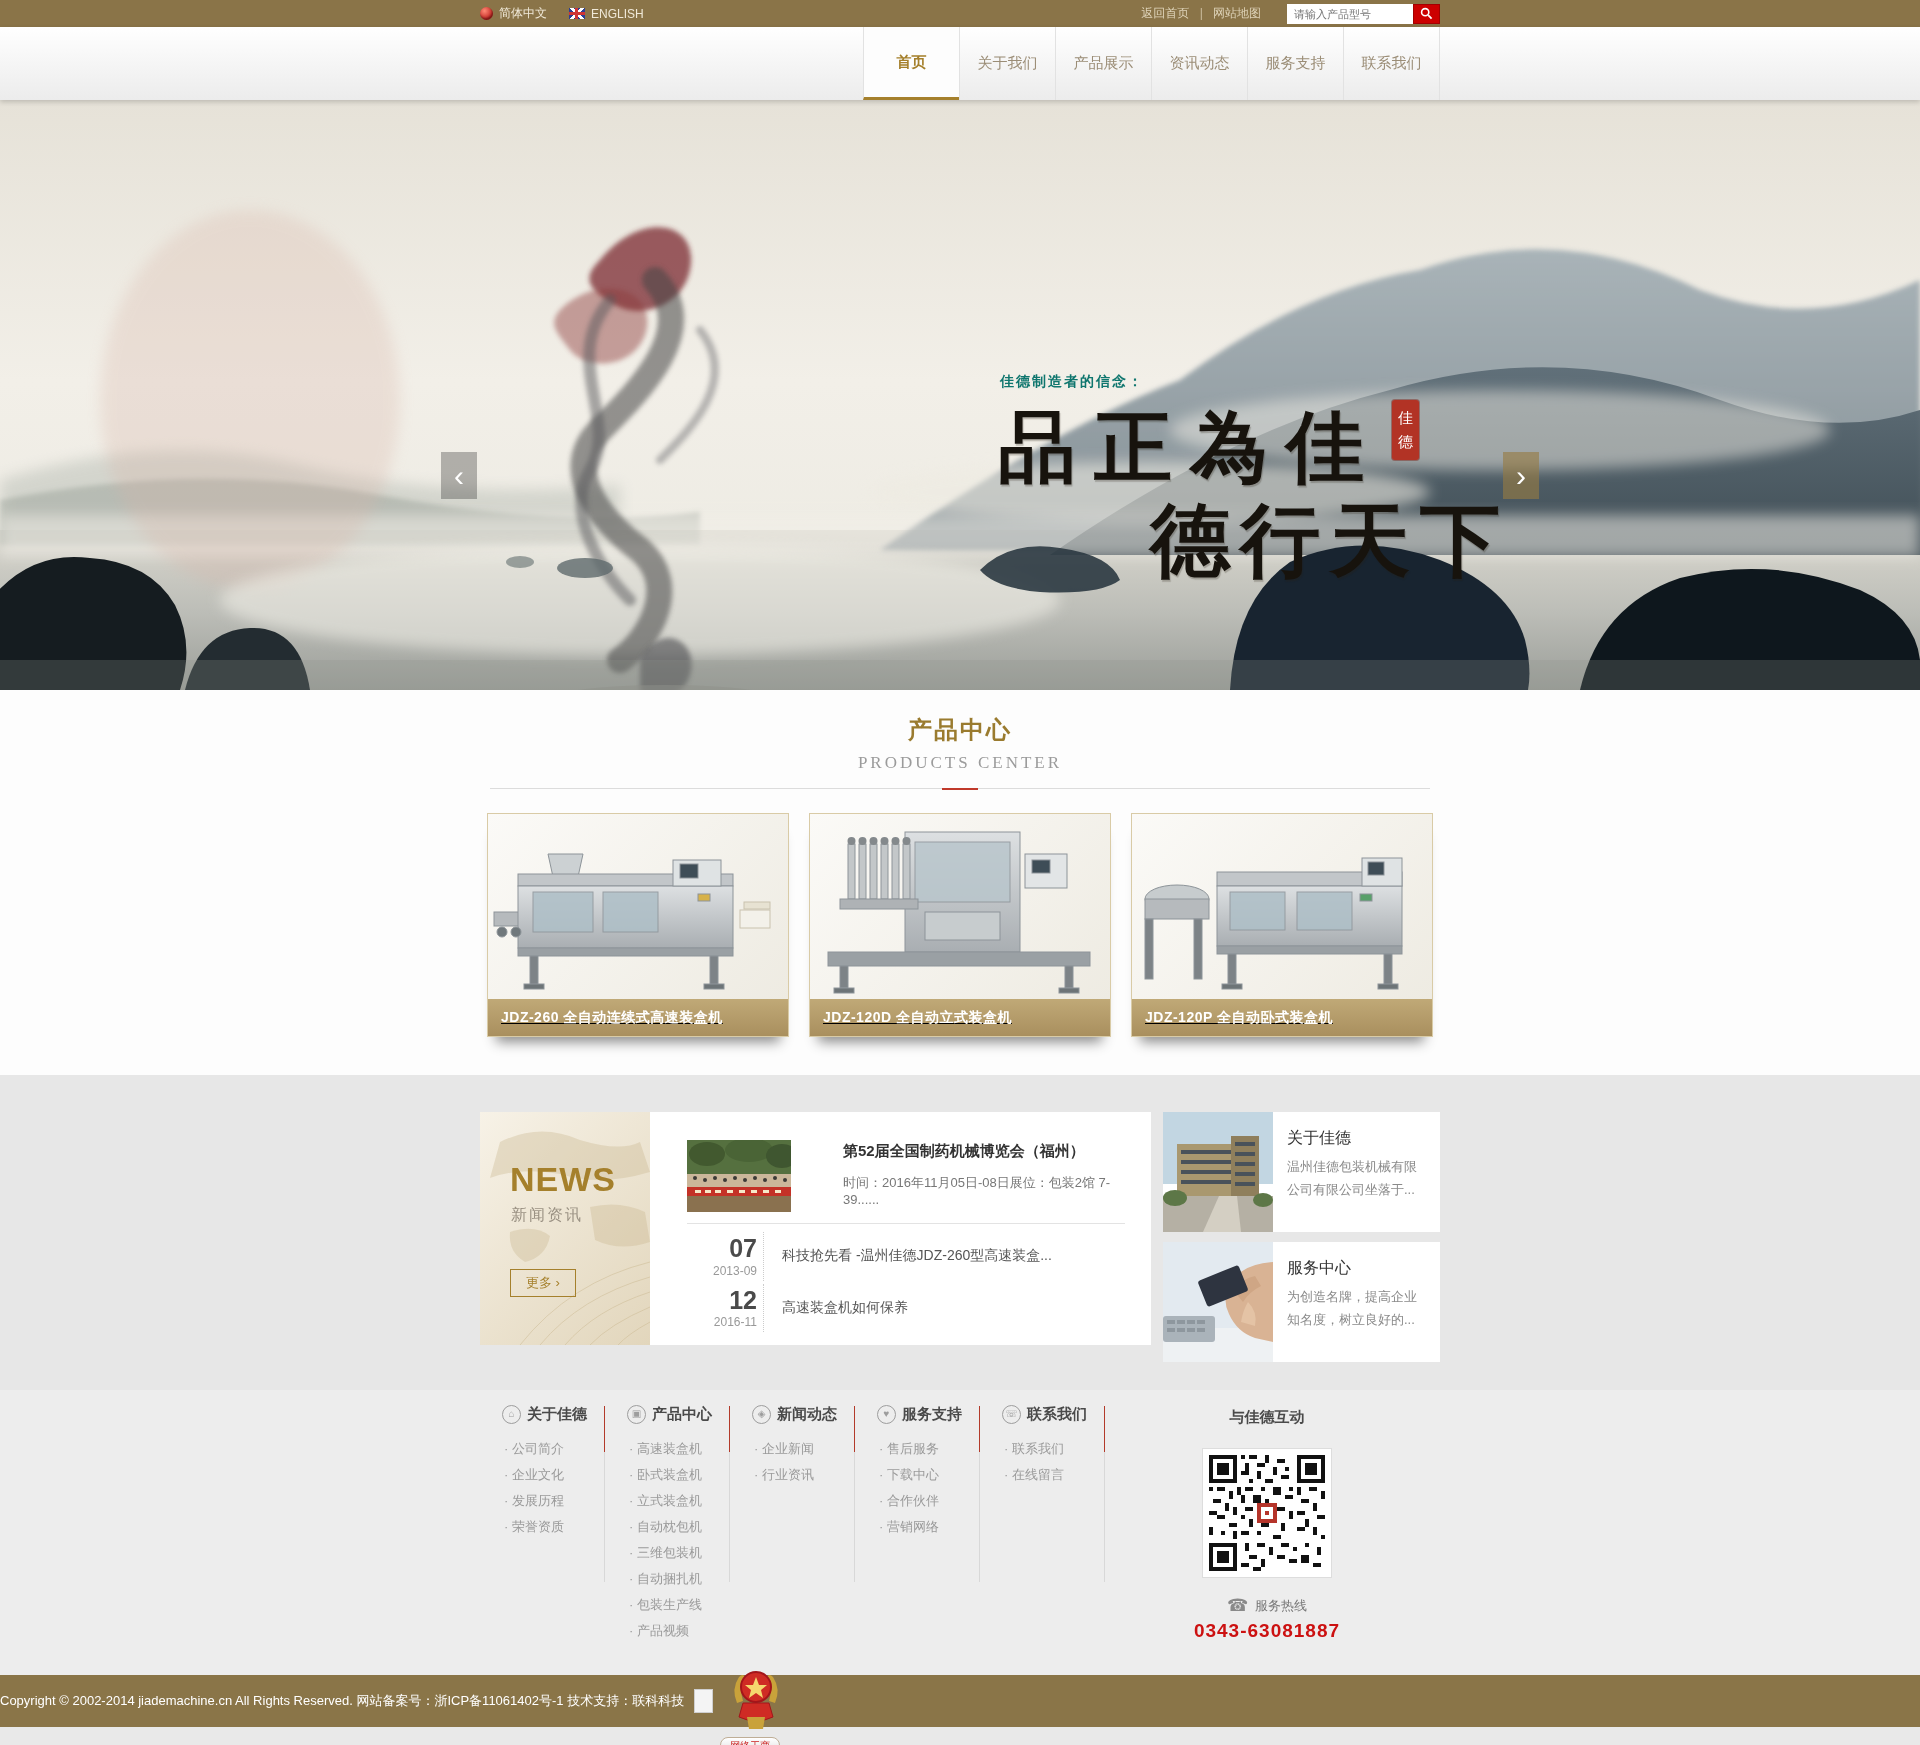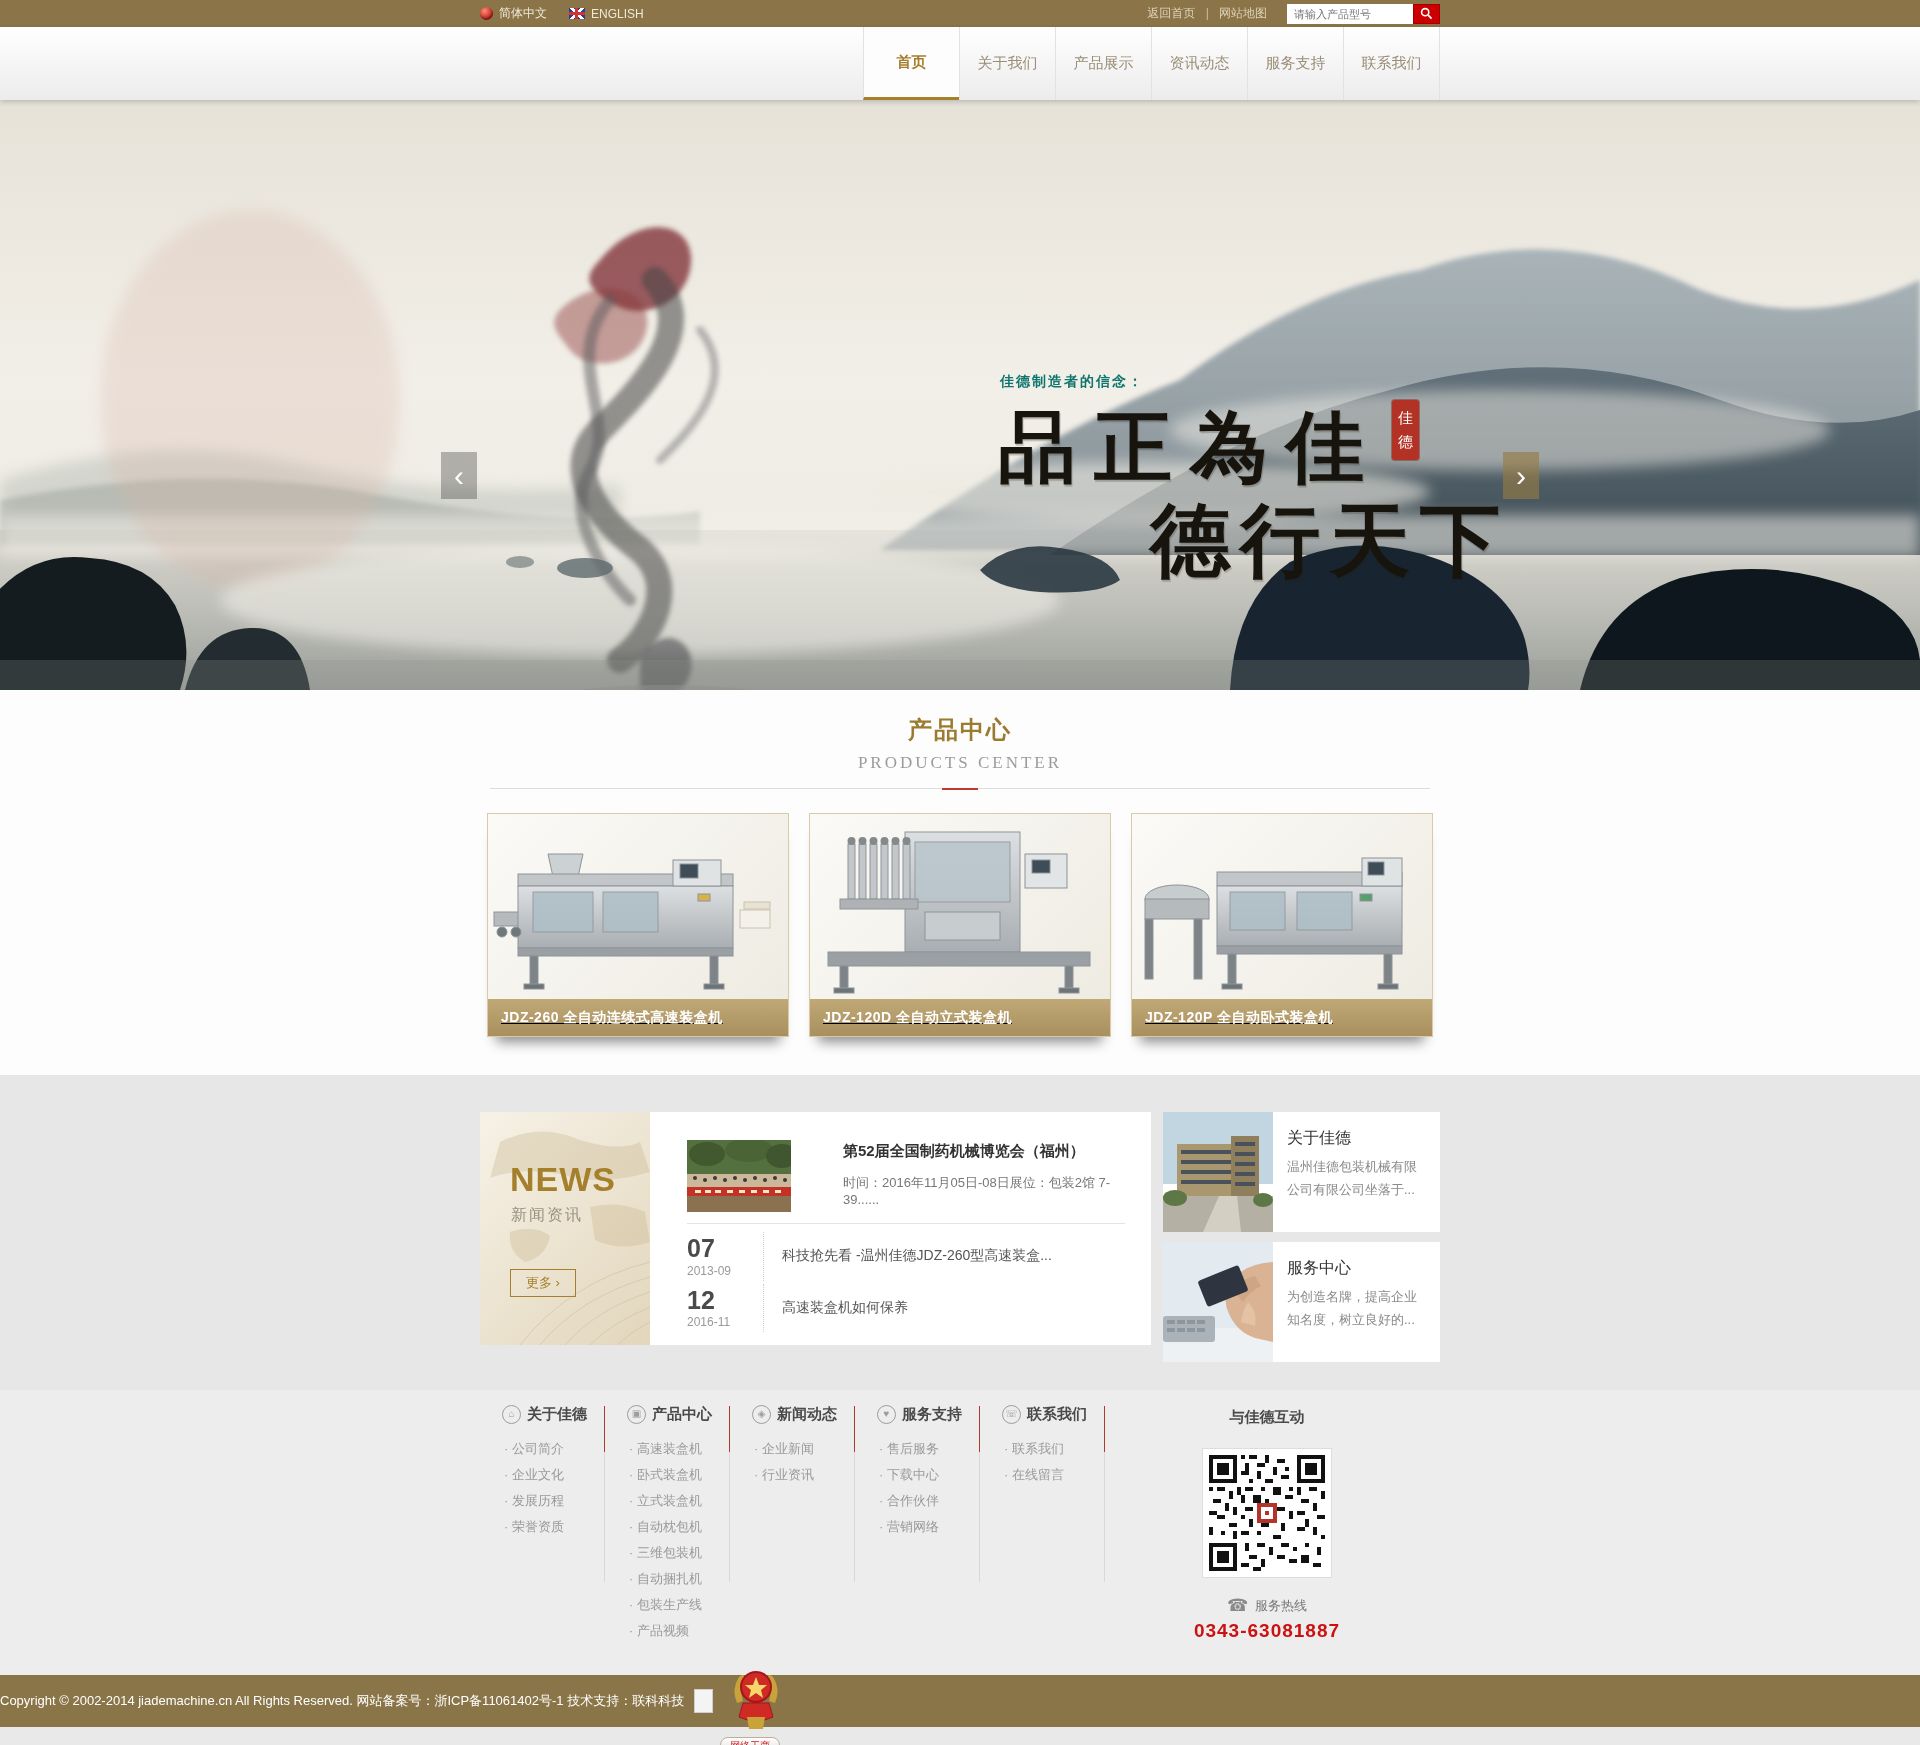--- a/index.html
+++ b/index.html
@@ -11,21 +11,21 @@
   .topbar-inner{width:960px;margin:0 auto;height:100%;display:flex;align-items:center;font-size:12px;color:#f0e9d8;}
   .lang{display:flex;align-items:center;margin-right:22px;}
   .flag-cn{width:13px;height:13px;border-radius:50%;background:radial-gradient(circle at 35% 30%,#ff8a75,#c0221f 70%);margin-right:6px;box-shadow:inset -1px -2px 2px rgba(0,0,0,.35);}
   .flag-uk{width:16px;height:11px;margin-right:6px;background-color:#2b3f92;background-image:
     linear-gradient(to bottom, transparent 4px, #cf3434 4px, #cf3434 7px, transparent 7px),
     linear-gradient(to right, transparent 6px, #cf3434 6px, #cf3434 9px, transparent 9px),
     linear-gradient(45deg, transparent 44%, #fff 44%, #fff 56%, transparent 56%),
     linear-gradient(-45deg, transparent 44%, #fff 44%, #fff 56%, transparent 56%);}
   .topbar-right{margin-left:auto;display:flex;align-items:center;color:#ded3b8;}
   .topbar-right .lnk{margin:0 6px;}
-  .search{display:flex;align-items:flex-end;margin-left:14px;}
+  .search{display:flex;align-items:flex-end;margin-left:20px;}
   .search input{width:112px;height:18px;border:1px solid #fff;background:#fff;font-size:11px;padding:0 6px;color:#666;outline:none;font-family:inherit;}
   .search button{width:27px;height:20px;background:#cc0000;border:1px solid #a30000;display:flex;align-items:center;justify-content:center;padding:0;}
 
   
   .header{height:73px;background:linear-gradient(#ffffff,#ececec);position:relative;z-index:6;box-shadow:0 2px 5px rgba(0,0,0,.18);}
   .header-inner{width:960px;margin:0 auto;height:100%;display:flex;}
   .logo{display:flex;align-items:center;}
   .logo-en{font-size:41px;font-weight:bold;font-style:italic;letter-spacing:1px;color:#b8922f;text-shadow:0 1px 1px rgba(90,60,0,.35);}
   .logo-zh{font-size:35px;font-weight:bold;color:#35302b;margin-left:10px;letter-spacing:3px;text-shadow:0 1px 1px rgba(0,0,0,.25);}
   .nav{margin-left:auto;display:flex;height:100%;}
@@ -67,21 +67,21 @@
   .news-t2{position:relative;margin:6px 0 0 31px;font-size:16px;color:#9a9183;letter-spacing:2px;}
   .more-btn{position:absolute;left:30px;top:157px;border:1px solid #a5802c;color:#a5802c;font-size:13px;padding:4px 15px;background:transparent;font-family:inherit;}
   .news-list{margin-left:207px;padding:28px 26px 0 0;}
   .featured{display:flex;gap:36px;}
   .f-thumb{width:104px;height:72px;flex:none;overflow:hidden;}
   .f-body{margin-left:16px;padding-top:2px;}
   .f-title{font-size:15px;font-weight:bold;color:#333;}
   .f-meta{font-size:13px;color:#777;margin-top:13px;}
   .news-divider{height:1px;background:#e3e3e3;margin:11px 0 8px;}
   .news-row{display:flex;align-items:center;margin-top:3px;}
-  .date-block{width:70px;flex:none;text-align:left;border-right:1px dotted #ccc;padding:3px 6px 3px 0;}
+  .date-block{width:70px;flex:none;text-align:right;border-right:1px dotted #ccc;padding:3px 6px 3px 0;}
   .d-day{font-size:25px;font-weight:bold;color:#4a4a4a;line-height:1.1;}
   .d-date{font-size:12px;color:#999;margin-top:1px;}
   .row-title{margin-left:18px;font-size:14px;color:#555;}
 
   .sidebar{margin-left:12px;width:277px;}
   .scard{height:120px;background:#fff;display:flex;margin-bottom:10px;overflow:hidden;}
   .scard-img{width:110px;height:120px;flex:none;}
   .scard-body{padding:8px 12px 0 14px;}
   .scard-title{font-size:16px;color:#333;margin-top:8px;}
   .scard-text{font-size:13px;color:#8a8a8a;line-height:1.75;margin-top:7px;}

